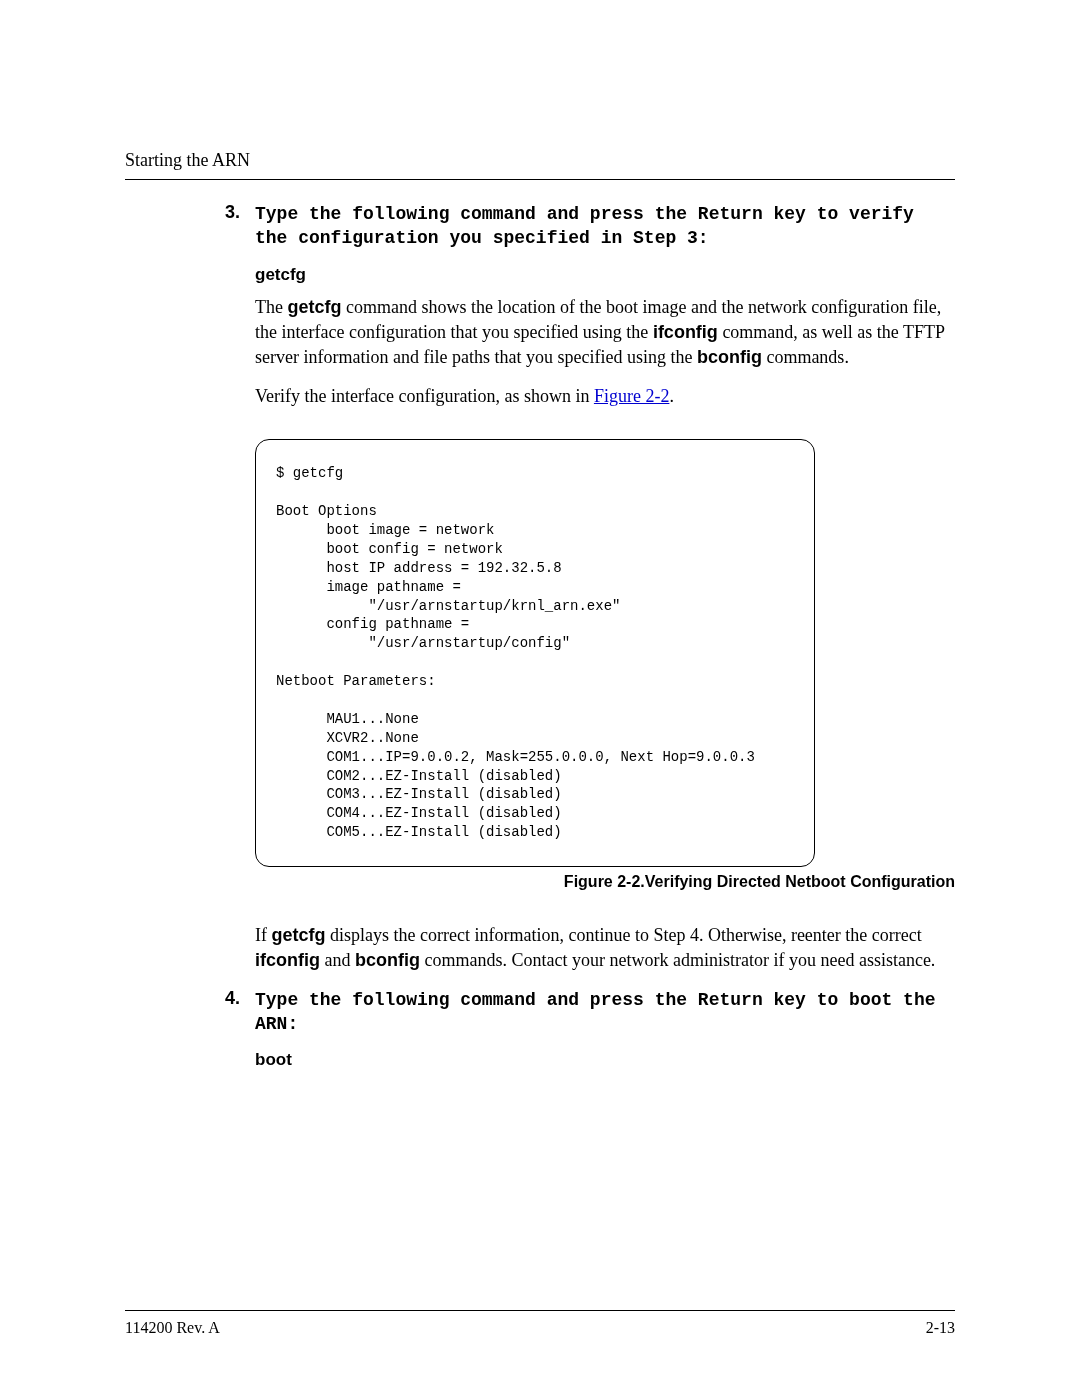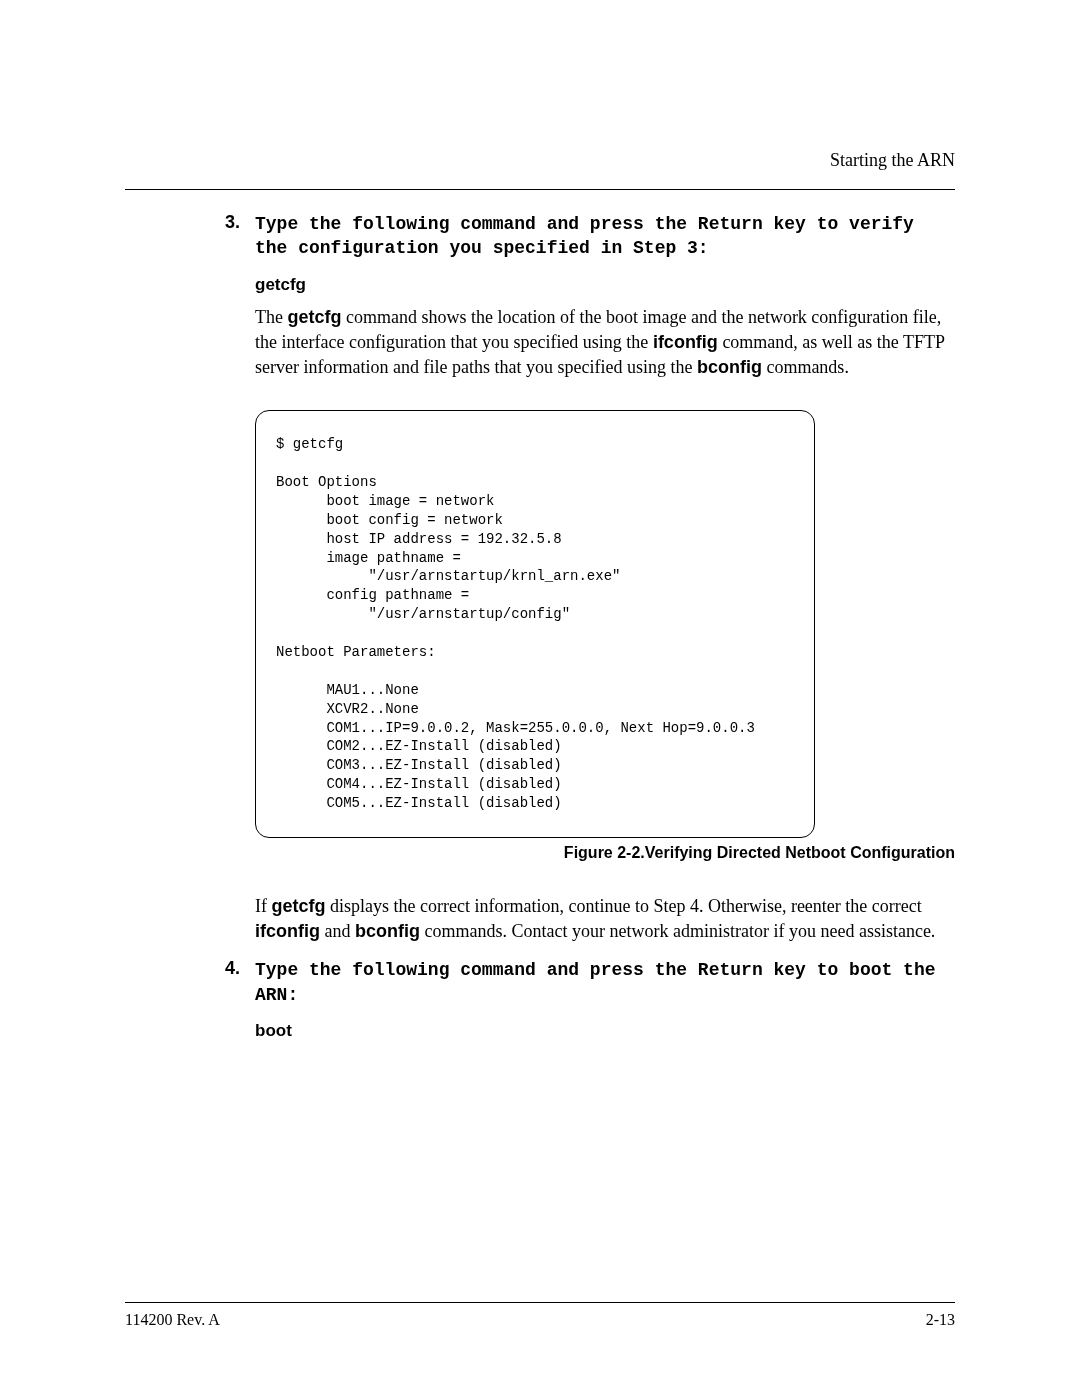--- a/index.html
+++ b/index.html
@@ -8,23 +8,23 @@
       font-family: "Times New Roman", Times, serif;
       color: #000;
       width: 1080px;
       height: 1397px;
       position: relative;
     }
     .page {
       padding: 150px 125px 60px 125px;
     }
     .running-header {
-      text-align: right;
+      text-align: left;
       font-size: 18px;
-      margin-bottom: 18px;
+      margin-bottom: 8px;
     }
     .hr-top {
       border: none;
       border-top: 1.5px solid #000;
       margin-bottom: 22px;
     }
     .content {
       padding-left: 130px;
     }
     .step {
@@ -90,21 +90,21 @@
       font-size: 16px;
       margin-bottom: 32px;
       text-align: right;
     }
     .figure-caption .fignum {
       display: inline-block;
       width: 120px;
     }
     .footer {
       position: absolute;
-      bottom: 68px;
+      bottom: 60px;
       left: 125px;
       right: 125px;
     }
     .hr-bot {
       border: none;
       border-top: 1.5px solid #000;
       margin-bottom: 8px;
     }
     .footer-row {
       display: flex;
@@ -126,20 +126,23 @@
       <span class="step-num">3.</span>
       <div class="step-head">Type the following command and press the Return key to verify the configuration you specified in Step 3:</div>
     </div>
 
     <div class="cmd">getcfg</div>
 
     <p class="body-p">
       <span>The </span><b>getcfg</b><span> command shows the location of the boot image and the network configuration file, the interface configuration that you specified using the </span><b>ifconfig</b><span> command, as well as the TFTP server information and file paths that you specified using the </span><b>bconfig</b><span> commands.</span>
     </p>
 
+    <p class="body-p">
+      <span>Verify the interface configuration, as shown in </span><a href="#">Figure 2-2</a><span>.</span>
+    </p>
 
     <div class="figure-box-wrap">
       <div class="figure-box">$ getcfg
 
 Boot Options
       boot image = network
       boot config = network
       host IP address = 192.32.5.8
       image pathname =
            "/usr/arnstartup/krnl_arn.exe"

